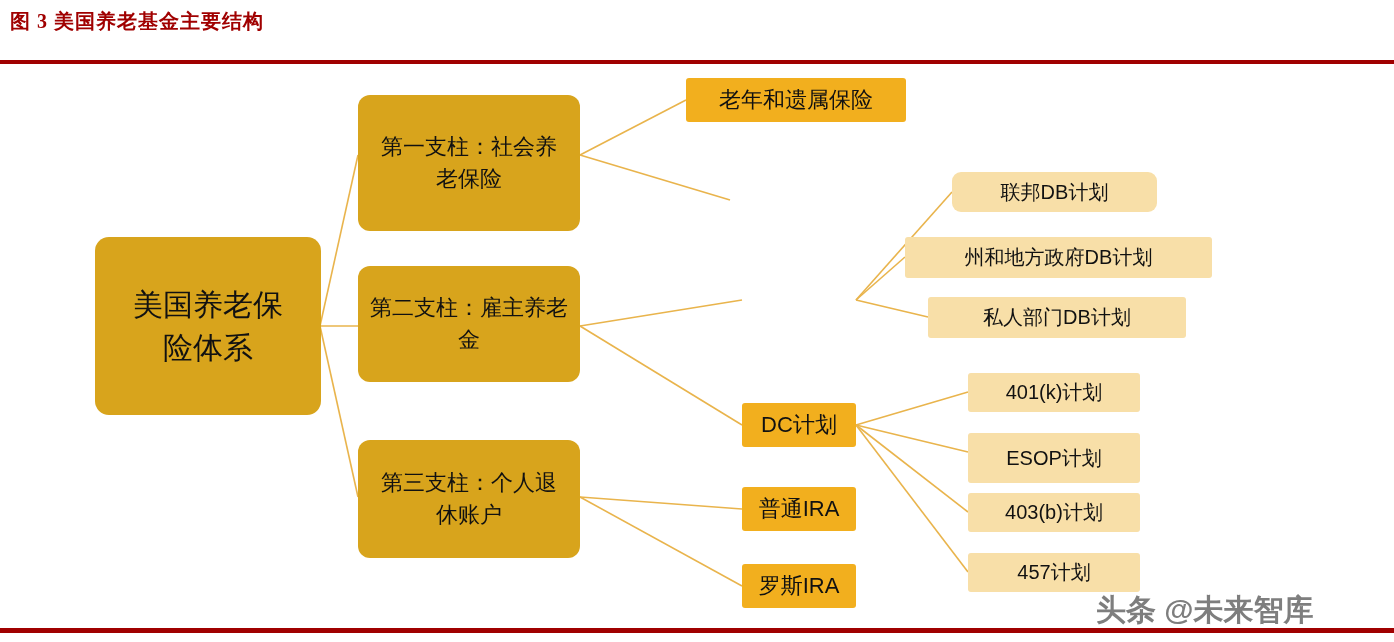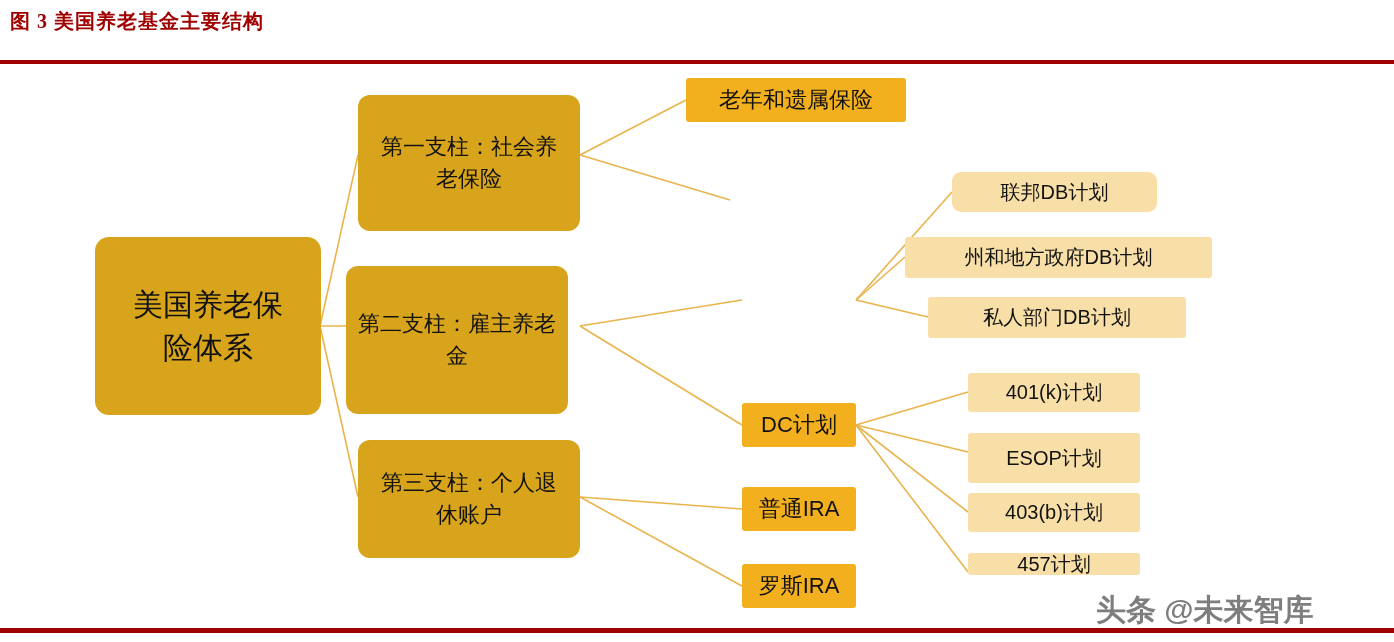--- a/index.html
+++ b/index.html
@@ -105,33 +105,33 @@
     <line x1="856" y1="425" x2="968" y2="392"></line>
     <line x1="856" y1="425" x2="968" y2="452"></line>
     <line x1="856" y1="425" x2="968" y2="512"></line>
     <line x1="856" y1="425" x2="968" y2="572"></line>
   </svg>
 
   <div class="node lv1 root" style="left:95px;  top:237px; width:226px; height:178px;">美国养老保
 险体系</div>
   <div class="node lv1" style="left:358px; top:95px;  width:222px; height:136px;">第一支柱：社会养
 老保险</div>
-  <div class="node lv1" style="left:346px; top:266px; width:222px; height:148px;">第二支柱：雇主养老
+  <div class="node lv1" style="left:358px; top:266px; width:222px; height:116px;">第二支柱：雇主养老
 金</div>
   <div class="node lv1" style="left:358px; top:440px; width:222px; height:118px;">第三支柱：个人退
 休账户</div>
 
   <div class="node lv2" style="left:686px; top:78px;  width:220px; height:44px;">老年和遗属保险</div>
   <div class="node lv2" style="left:742px; top:403px; width:114px; height:44px;">DC计划</div>
   <div class="node lv2" style="left:742px; top:487px; width:114px; height:44px;">普通IRA</div>
   <div class="node lv2" style="left:742px; top:564px; width:114px; height:44px;">罗斯IRA</div>
 
   <div class="node lv3" style="left:952px; top:172px; width:205px; height:40px;border-radius:9px;">联邦DB计划</div>
   <div class="node lv3" style="left:905px; top:237px; width:307px; height:41px;">州和地方政府DB计划</div>
   <div class="node lv3" style="left:928px; top:297px; width:258px; height:41px;">私人部门DB计划</div>
   <div class="node lv3" style="left:968px; top:373px; width:172px; height:39px;">401(k)计划</div>
   <div class="node lv3" style="left:968px; top:433px; width:172px; height:50px;">ESOP计划</div>
   <div class="node lv3" style="left:968px; top:493px; width:172px; height:39px;">403(b)计划</div>
-  <div class="node lv3" style="left:968px; top:553px; width:172px; height:22px;">457计划</div>
+  <div class="node lv3" style="left:968px; top:553px; width:172px; height:39px;">457计划</div>
 
   <div class="watermark">头条 @未来智库</div>
 
 </div>
 
 </body></html>

